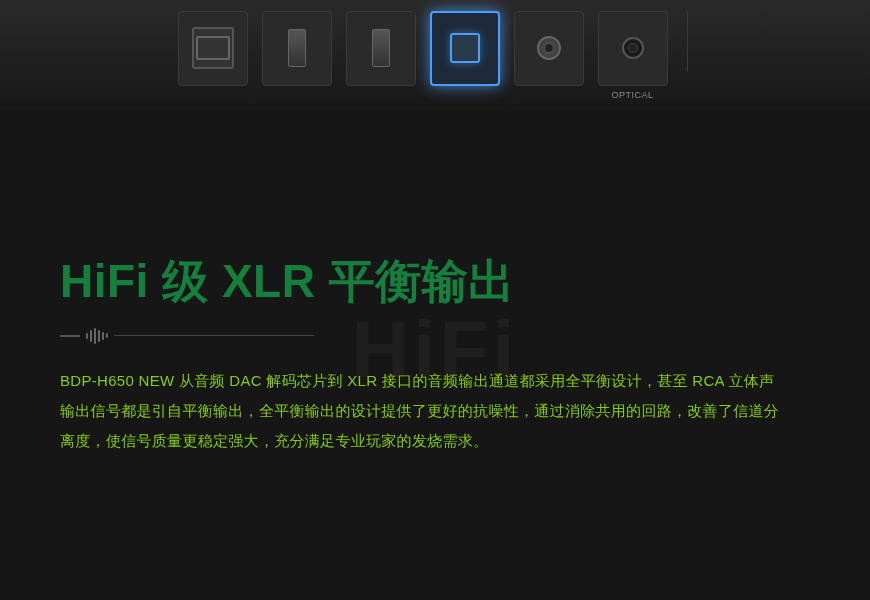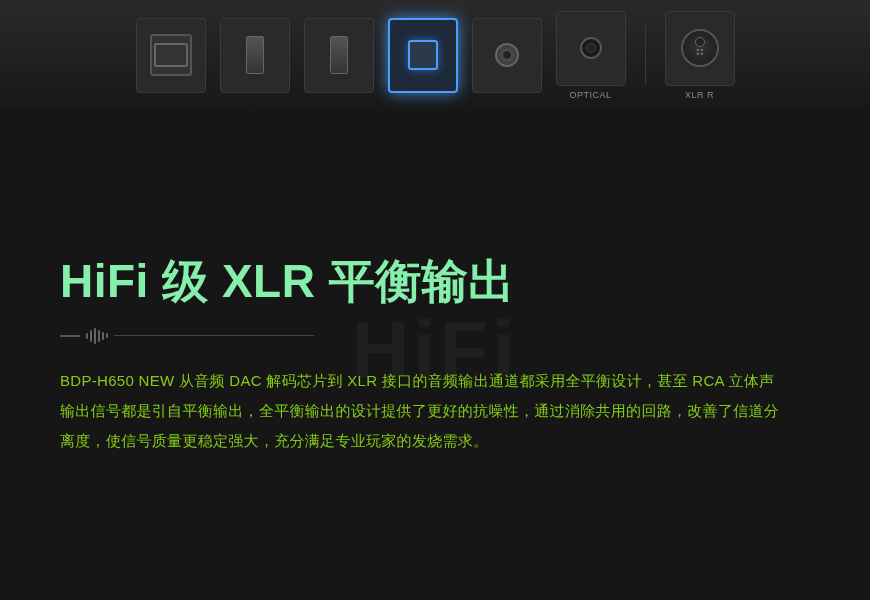--- a/index.html
+++ b/index.html
@@ -26,21 +26,21 @@
 
     .top-panel::before {
       content: '';
       position: absolute;
       top: 0; left: 0; right: 0; bottom: 0;
       background: linear-gradient(to bottom, #2a2a2a, #181818);
     }
 
     .connectors-row {
       display: flex;
-      align-items: center;
+      align-items: flex-start;
       gap: 14px;
       position: relative;
       z-index: 2;
       padding: 0 30px;
     }
 
     .connector-item {
       display: flex;
       flex-direction: column;
       align-items: center;
@@ -243,21 +243,21 @@
     }
 
     .content-wrapper {
       position: relative;
       z-index: 2;
     }
 
     .main-title {
       font-size: 46px;
       font-weight: 900;
-      color: #86efac;
+      color: #15803d;
       line-height: 1.2;
       margin-bottom: 18px;
       letter-spacing: 0.5px;
     }
 
     .divider-line {
       display: flex;
       align-items: center;
       gap: 6px;
       margin-bottom: 22px;
@@ -348,26 +348,20 @@
           <div class="icon-optical-inner"></div>
         </div>
       </div>
       <span class="connector-label">OPTICAL</span>
     </div>
 
 
 
     <div class="panel-separator"></div>
 
-    <div class="connector-item">
-      <div class="connector-box">
-        <div class="icon-xlr"></div>
-      </div>
-      <span class="connector-label">XLR R</span>
-    </div>
 
   </div>
 </div>
 
 <div class="main-content">
 
   <div class="watermark">HiFi</div>
 
   <div class="content-wrapper">
 

